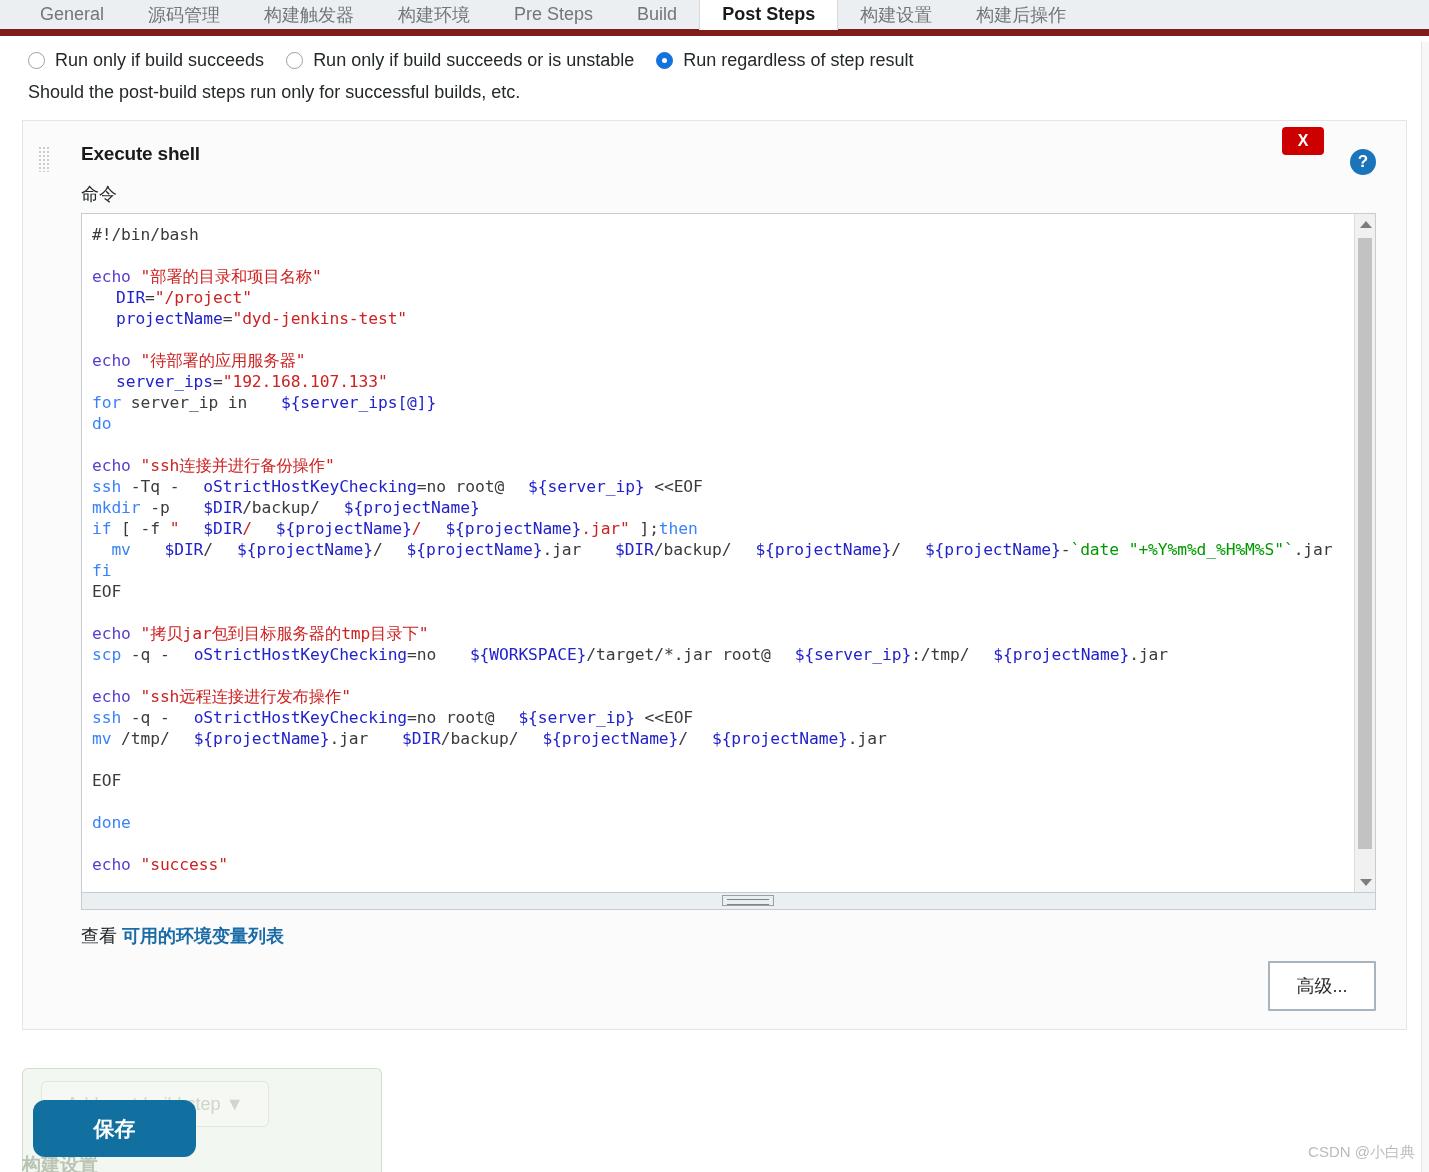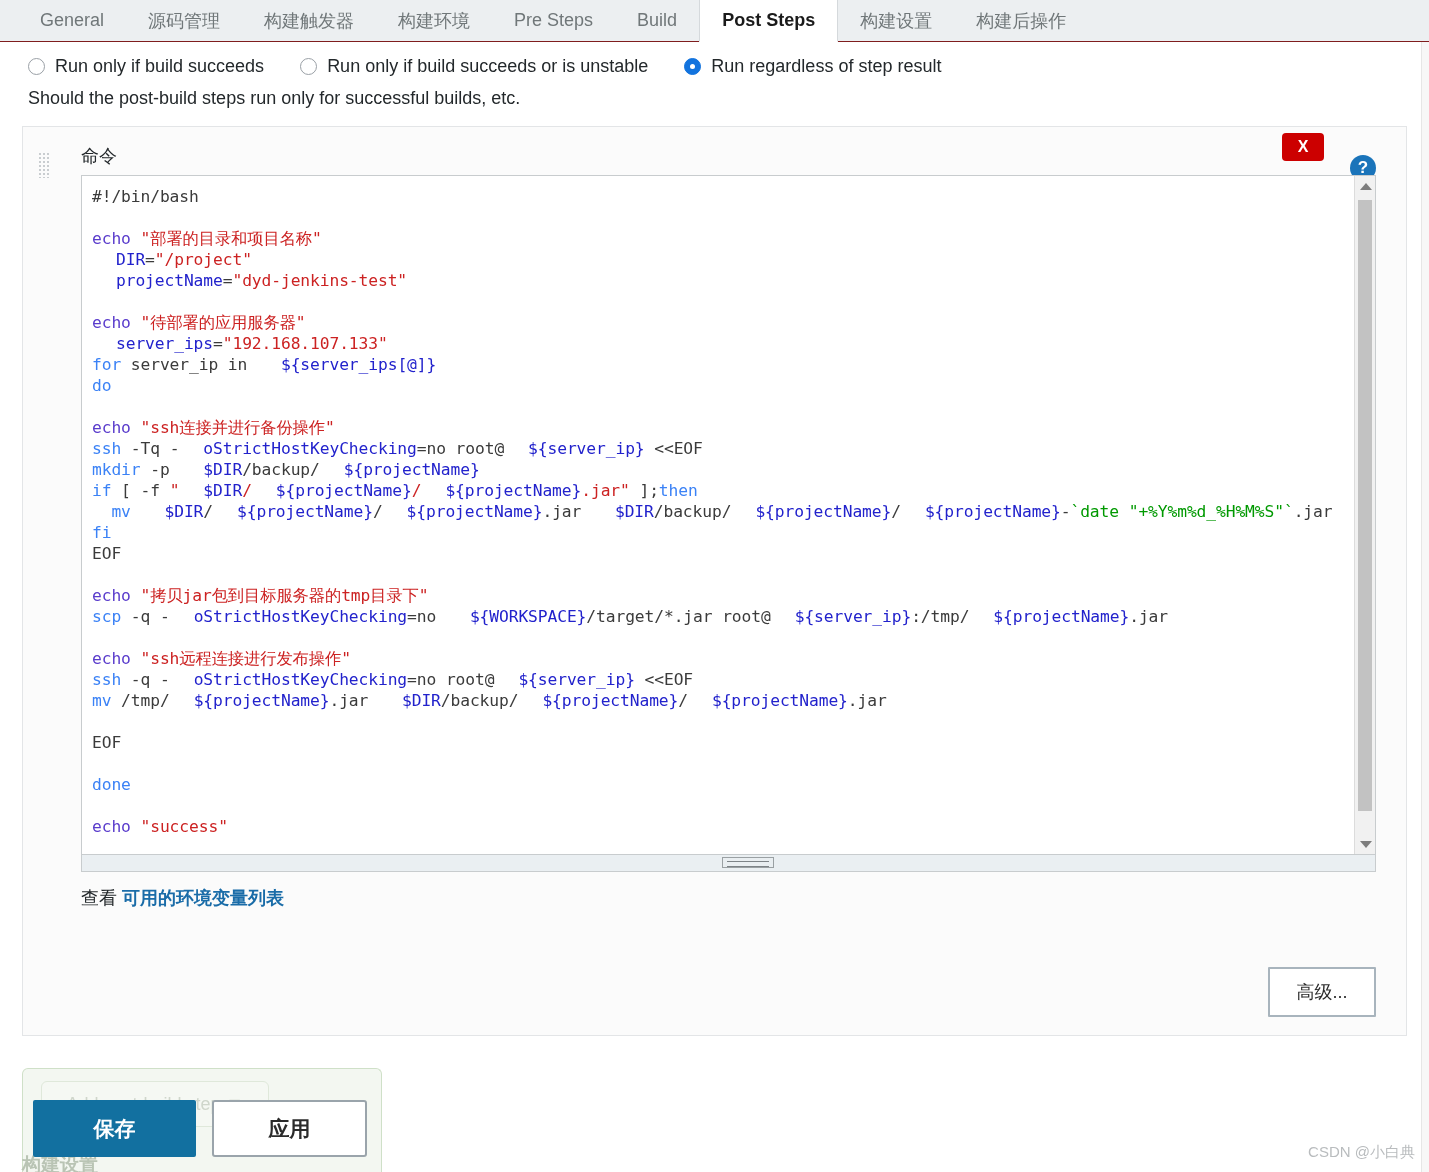--- a/index.html
+++ b/index.html
@@ -7,23 +7,23 @@
     margin: 0; padding: 0;
     width: 1429px; height: 1172px;
     background: #ffffff;
     font-family: "Liberation Sans", sans-serif;
     overflow: hidden;
   }
 
   
   .tabbar {
     position: relative;
-    height: 42px;
+    height: 36px;
     background: #eceff1;
-    border-bottom: 1px solid #7f1d1d;
+    border-bottom: 7px solid #7f1d1d;
     display: flex;
     align-items: stretch;
     padding-left: 18px;
   }
   .tab {
     display: flex; align-items: center;
     padding: 0 22px;
     font-size: 18px;
     color: #707779;
     white-space: nowrap;
@@ -38,21 +38,21 @@
     border-right: 1px solid #d5d9dc;
     margin-bottom: -1px;
     border-bottom: 1px solid #ffffff;
   }
 
   
   .radio-row {
     display: flex;
     align-items: center;
     padding: 14px 0 0 28px;
-    gap: 14px;
+    gap: 0;
   }
   .radio-opt {
     display: flex;
     align-items: center;
     margin-right: 22px;
     cursor: pointer;
   }
   .radio-dot {
     width: 17px; height: 17px;
     border-radius: 50%;
@@ -286,21 +286,21 @@
     display: flex;
     gap: 16px;
   }
   .btn-save {
     width: 163px; height: 57px;
     background: #1270a0;
     color: #fff;
     font-size: 21px;
     font-weight: bold;
     border: none;
-    border-radius: 2px;
+    border-radius: 12px;
     display: flex; align-items: center; justify-content: center;
     cursor: pointer;
   }
   .btn-apply {
     width: 155px; height: 57px;
     background: #fff;
     color: #2b2b2b;
     font-size: 21px;
     font-weight: bold;
     border: 2px solid #9aa4ab;
@@ -355,20 +355,21 @@
 <div class="hint-line">Should the post-build steps run only for successful builds, etc.</div>
 
 <div class="panel-wrap">
   <div class="panel">
 
     <div class="drag-handle"></div>
 
     <div class="close-x">X</div>
     <div class="help-icon">?</div>
 
+    <div class="panel-title">Execute shell</div>
     <div class="field-label">命令</div>
 
     <div class="code-outer">
       <div class="code-scroll">
         <pre class="code" id="code-render"><span class="n">#!/bin/bash</span>
 
 <span class="p">echo</span><span class="n"> </span><span class="s">"部署的目录和项目名称"</span>
 <span class="v">DIR</span><span class="n">=</span><span class="s">"/project"</span>
 <span class="v">projectName</span><span class="n">=</span><span class="s">"dyd-jenkins-test"</span>
 
@@ -421,17 +422,16 @@
   </div>
 </div>
 
 <div class="addstep-wrap">
   <div class="addstep-btn">Add post-build step ▼</div>
 </div>
 <div class="addstep-tail">构建设置</div>
 
 <div class="savebar">
   <div class="btn-save">保存</div>
-  <div class="btn-apply">应用</div>
 </div>
 
 <div class="right-edge"></div>
 <div class="watermark">CSDN @小白典</div>
 
 </body></html>

